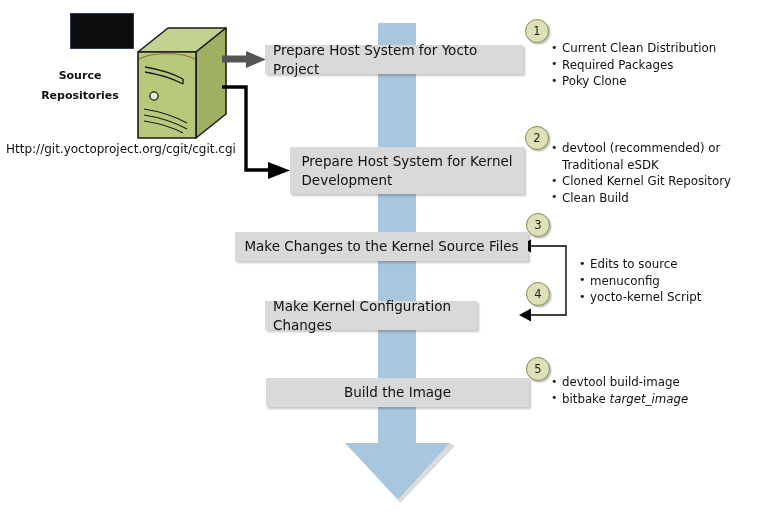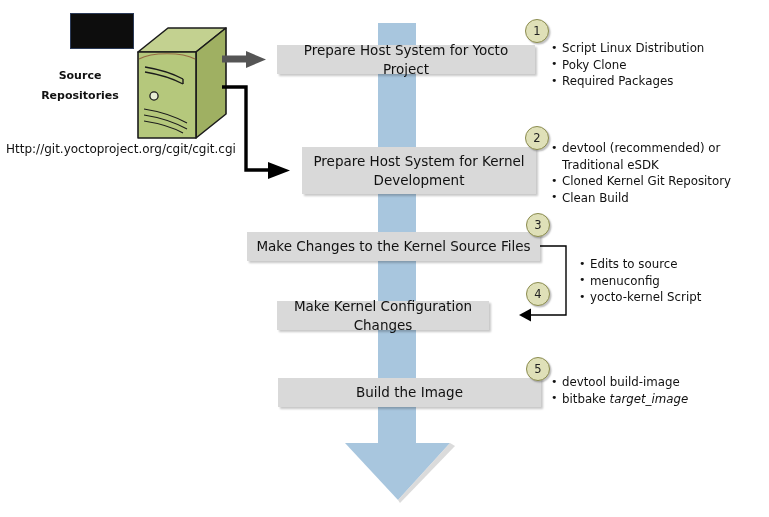--- a/index.html
+++ b/index.html
@@ -99,27 +99,25 @@
   }
 
   
   .pbox {
     position: absolute;
     background: #d9d9d9;
     box-shadow: 2px 2px 2px rgba(0,0,0,0.22);
     display: flex;
     align-items: center;
     justify-content: center;
-    text-align: center;
     font-size: 13.5px;
     color: #111111;
     line-height: 19px;
     box-sizing: border-box;
     padding: 8px 8px;
-    margin-left: 12px;
   }
   #box1 { left: 265px; top: 45px;  width: 258px; height: 29px; }
   #box2 { left: 290px; top: 147px; width: 234px; height: 47px; }
   #box3 { left: 235px; top: 232px; width: 293px; height: 29px; }
   #box4 { left: 265px; top: 301px; width: 212px; height: 29px; }
   #box5 { left: 266px; top: 378px; width: 263px; height: 29px; }
 
   
   .step-circle {
     position: absolute;
@@ -278,23 +276,23 @@
     <span>3</span>
   </div>
   <div class="step-circle" id="step4">
     <span>4</span>
   </div>
   <div class="step-circle" id="step5">
     <span>5</span>
   </div>
 
   <ul class="bullets" id="list1">
-    <li>Script Linux Distribution</li>
+    <li>Current Clean Distribution</li>
+    <li>Required Packages</li>
     <li>Poky Clone</li>
-    <li>Required Packages</li>
   </ul>
 
   <ul class="bullets" id="list2">
     <li class="wrap">devtool (recommended) or Traditional eSDK</li>
     <li>Cloned Kernel Git Repository</li>
     <li>Clean Build</li>
   </ul>
 
   <ul class="bullets" id="list3">
     <li>Edits to source</li>

